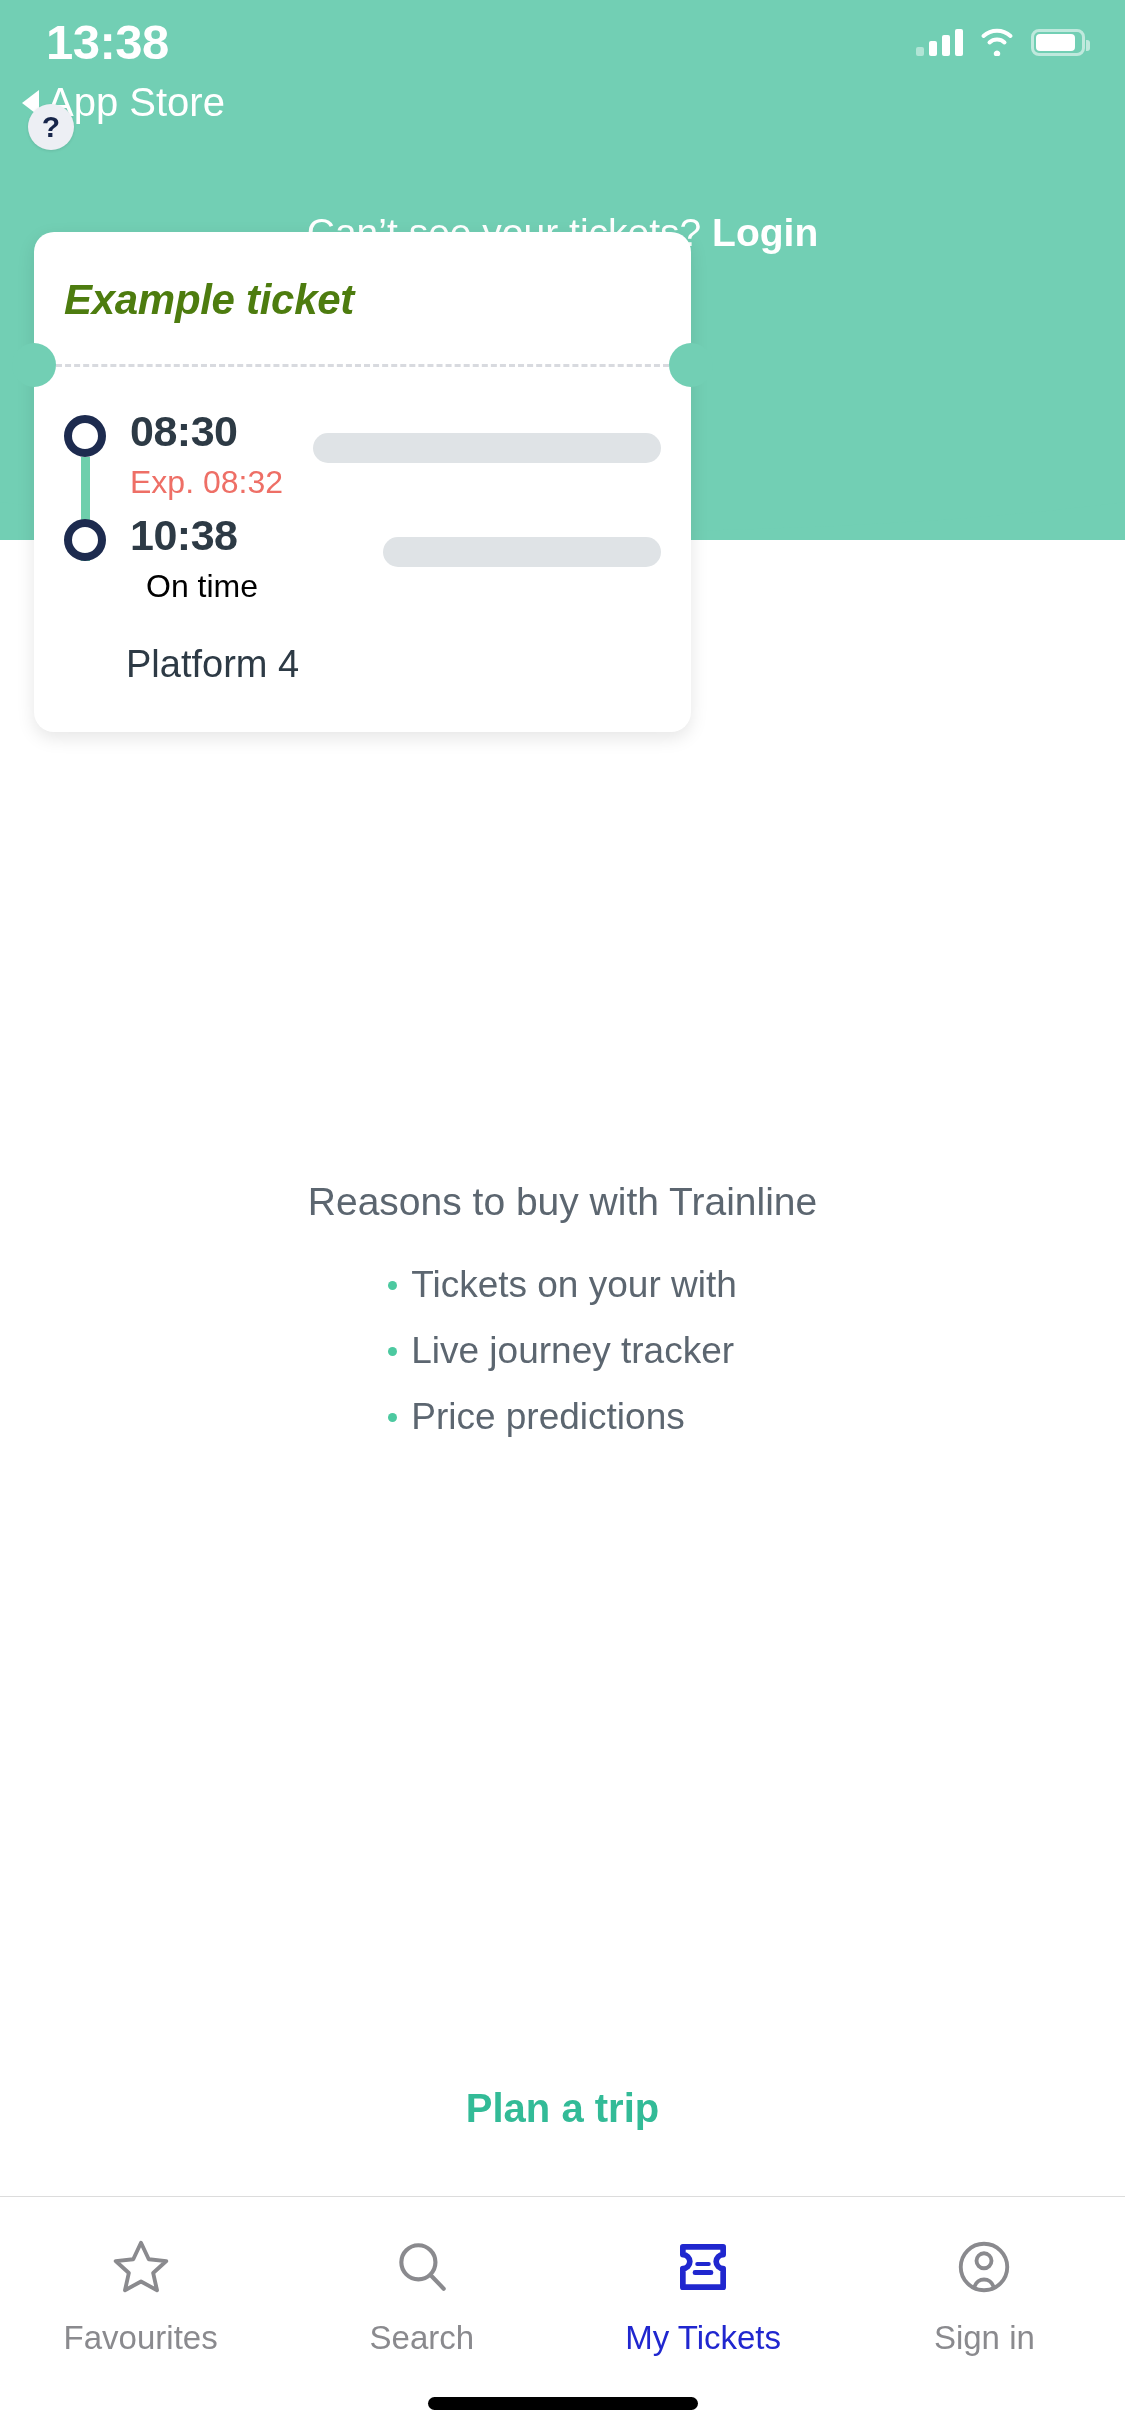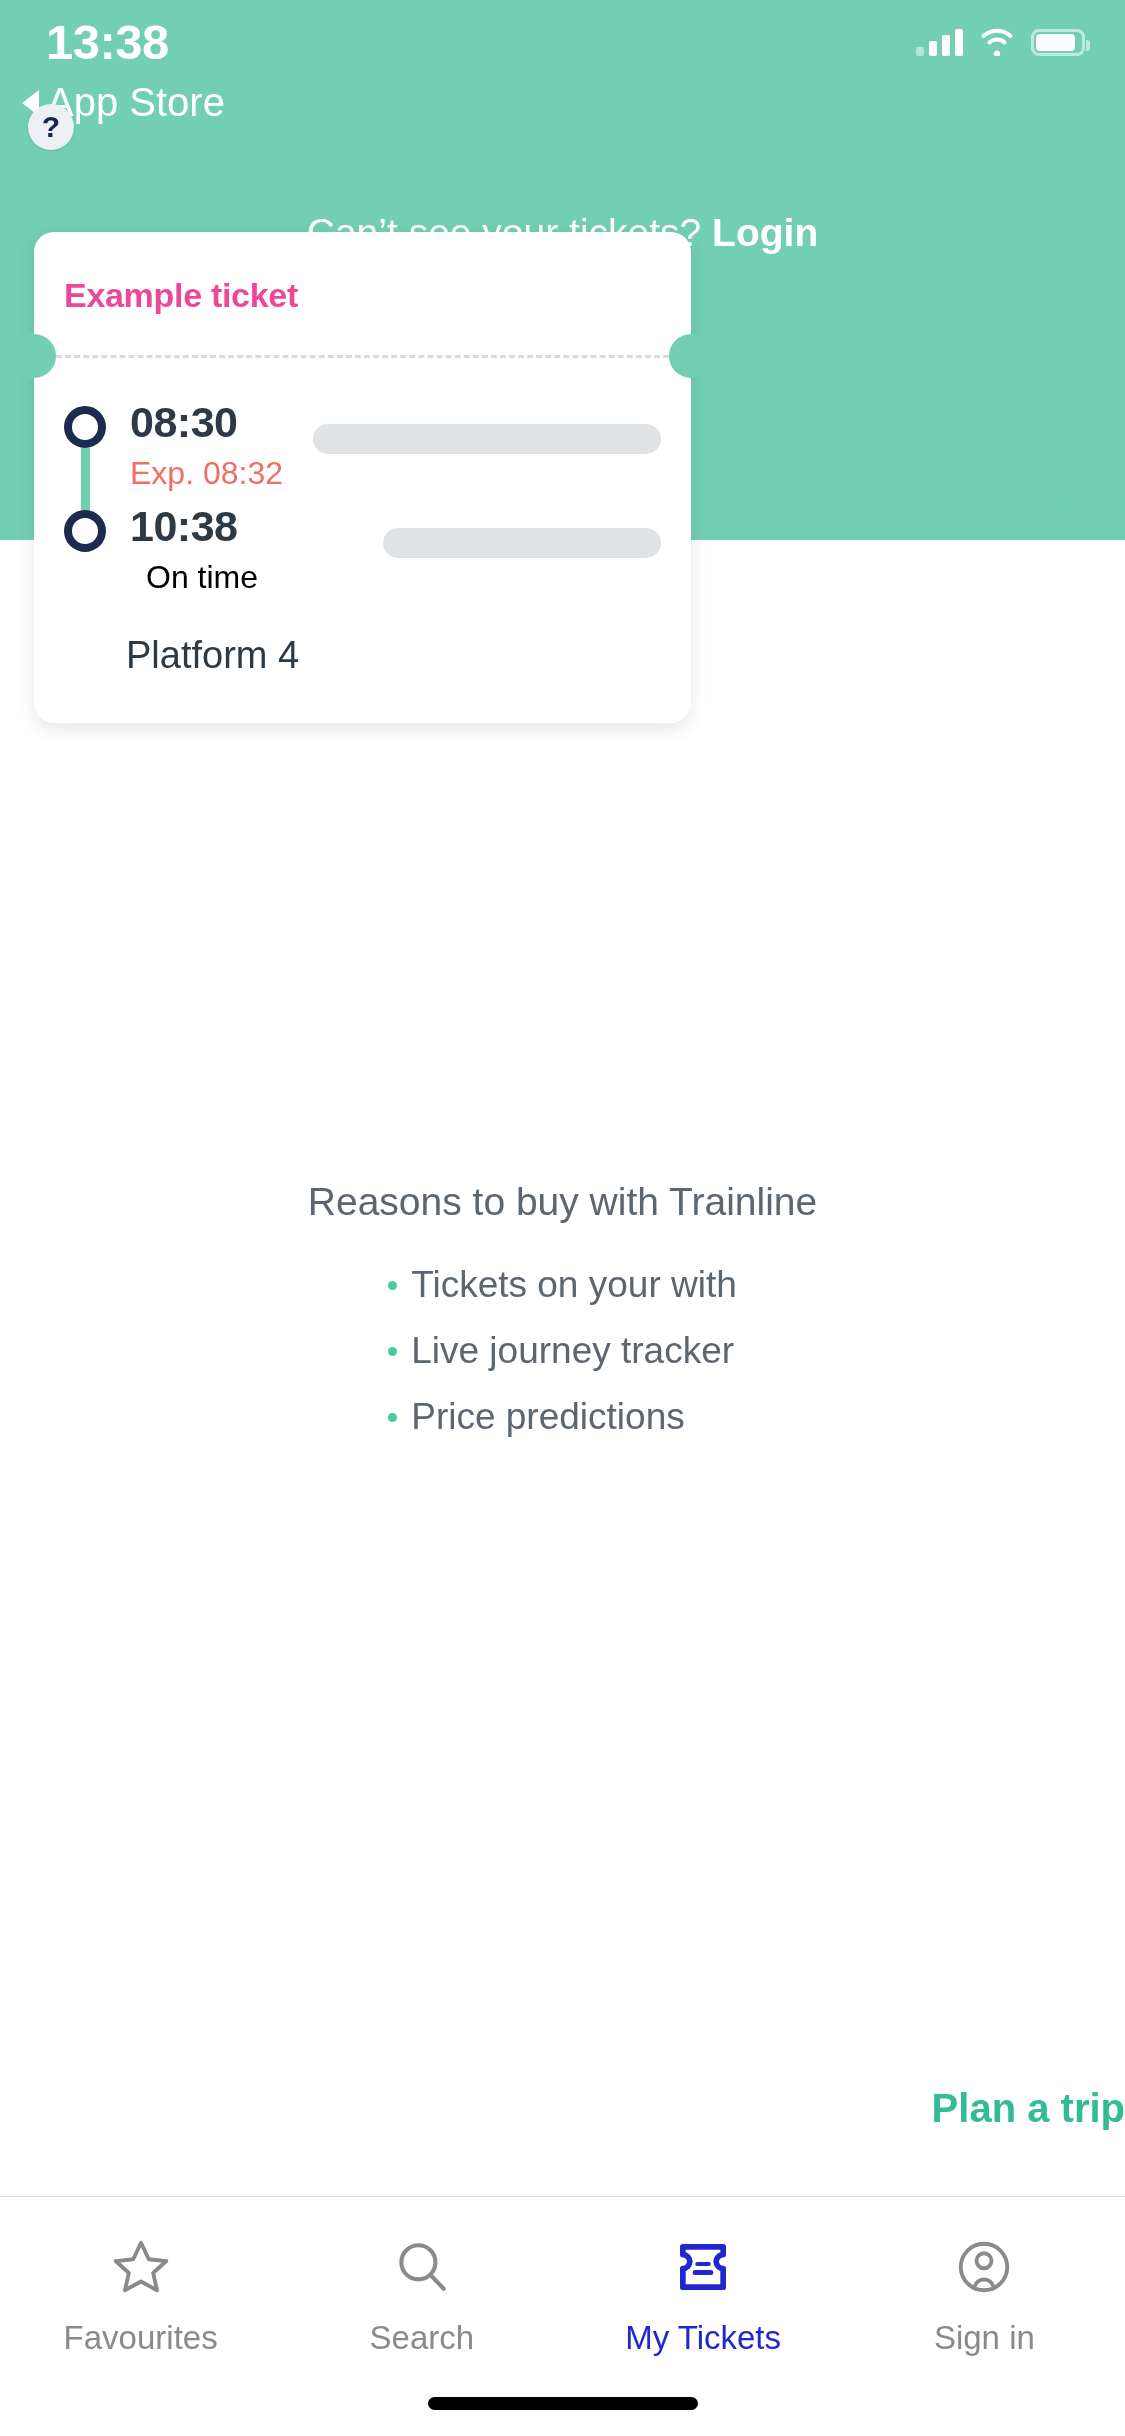--- a/index.html
+++ b/index.html
@@ -85,21 +85,21 @@
   .ticket-card{
     position:absolute; left:34px; top:232px; width:657px;
     background:#ffffff; border-radius:20px;
     box-shadow:0 6px 18px rgba(0,0,0,.10);
     z-index:7;
   }
   .ticket-head{
     padding:44px 30px 40px 30px;
   }
   .ticket-title{
-    font-size:34px; font-weight:700; color:#ec4899; letter-spacing:-0.3px;
+    font-size:42px; font-weight:700; color:#4d7c0f; letter-spacing:-0.3px;font-style:italic;
   }
   .perf{
     position:relative; height:2px;
     border-top:3px dashed #D8DADF;
     margin:0 22px;
   }
   .notch{
     position:absolute; top:-24px; width:44px;height:44px;border-radius:50%;
     background:#72CFB4;
   }
@@ -156,21 +156,21 @@
     font-size:37px; color:#5C6670; padding:12px 0;
   }
   .reason .bullet{
     width:9px;height:9px;border-radius:50%;background:#4CC9A0;
     flex:0 0 9px;
   }
 
   
   .plan-trip{
     position:absolute; left:0; top:2086px; width:1125px;
-    text-align:right; font-size:40px; font-weight:700; color:#33BB97;
+    text-align:center; font-size:40px; font-weight:700; color:#33BB97;
   }
 
   
   .tabbar{
     position:absolute; left:0; bottom:0; width:1125px; height:240px;
     background:#ffffff; border-top:1px solid #DCDCDC;
     display:flex; align-items:flex-start;
   }
   .tab{
     flex:1; display:flex; flex-direction:column; align-items:center;

